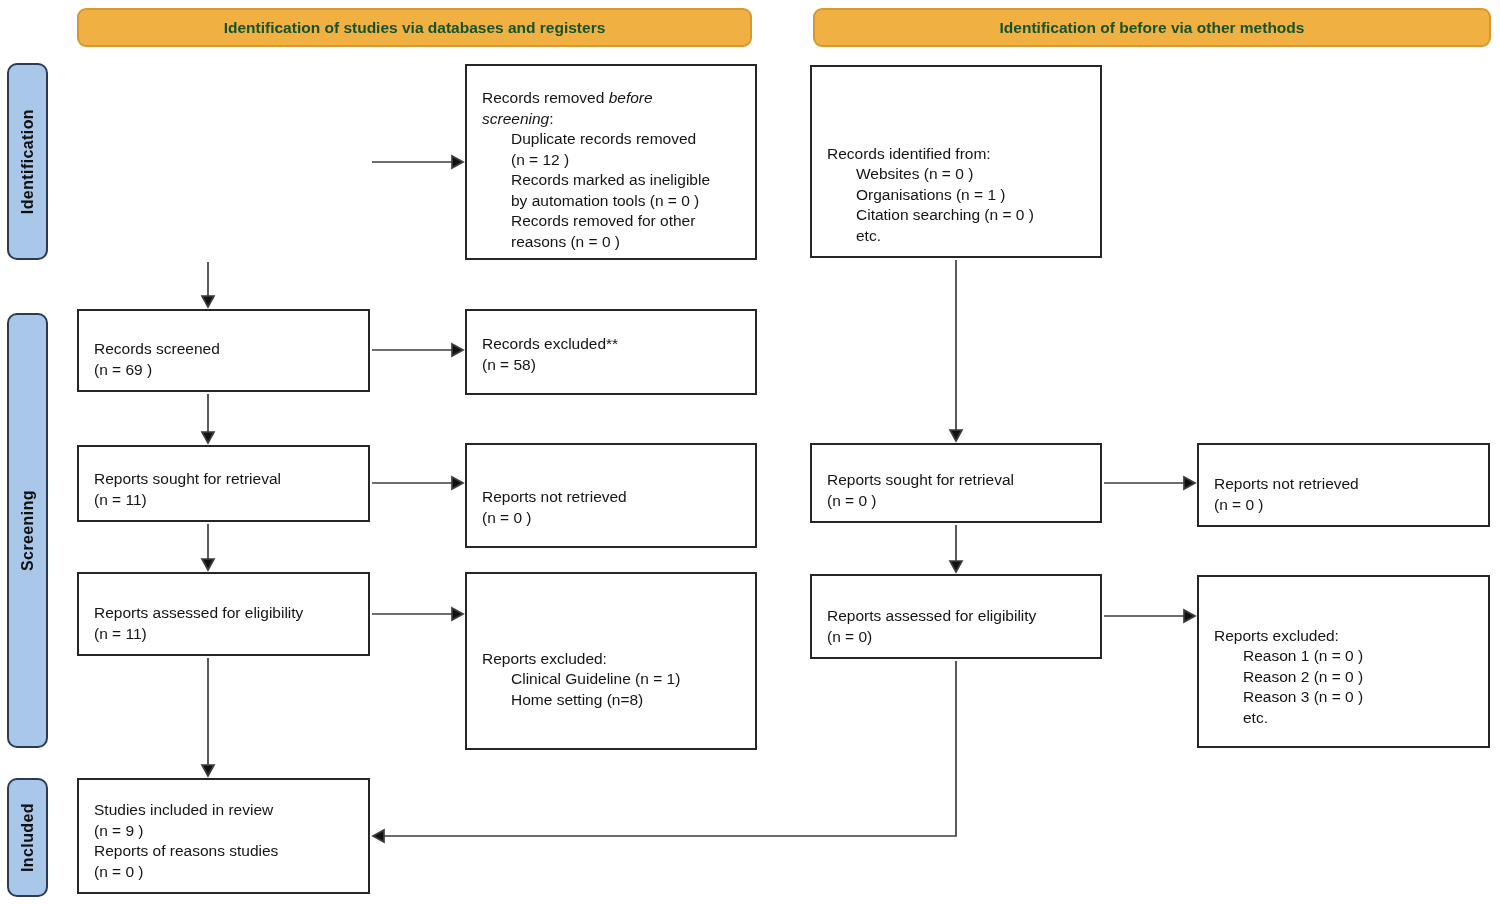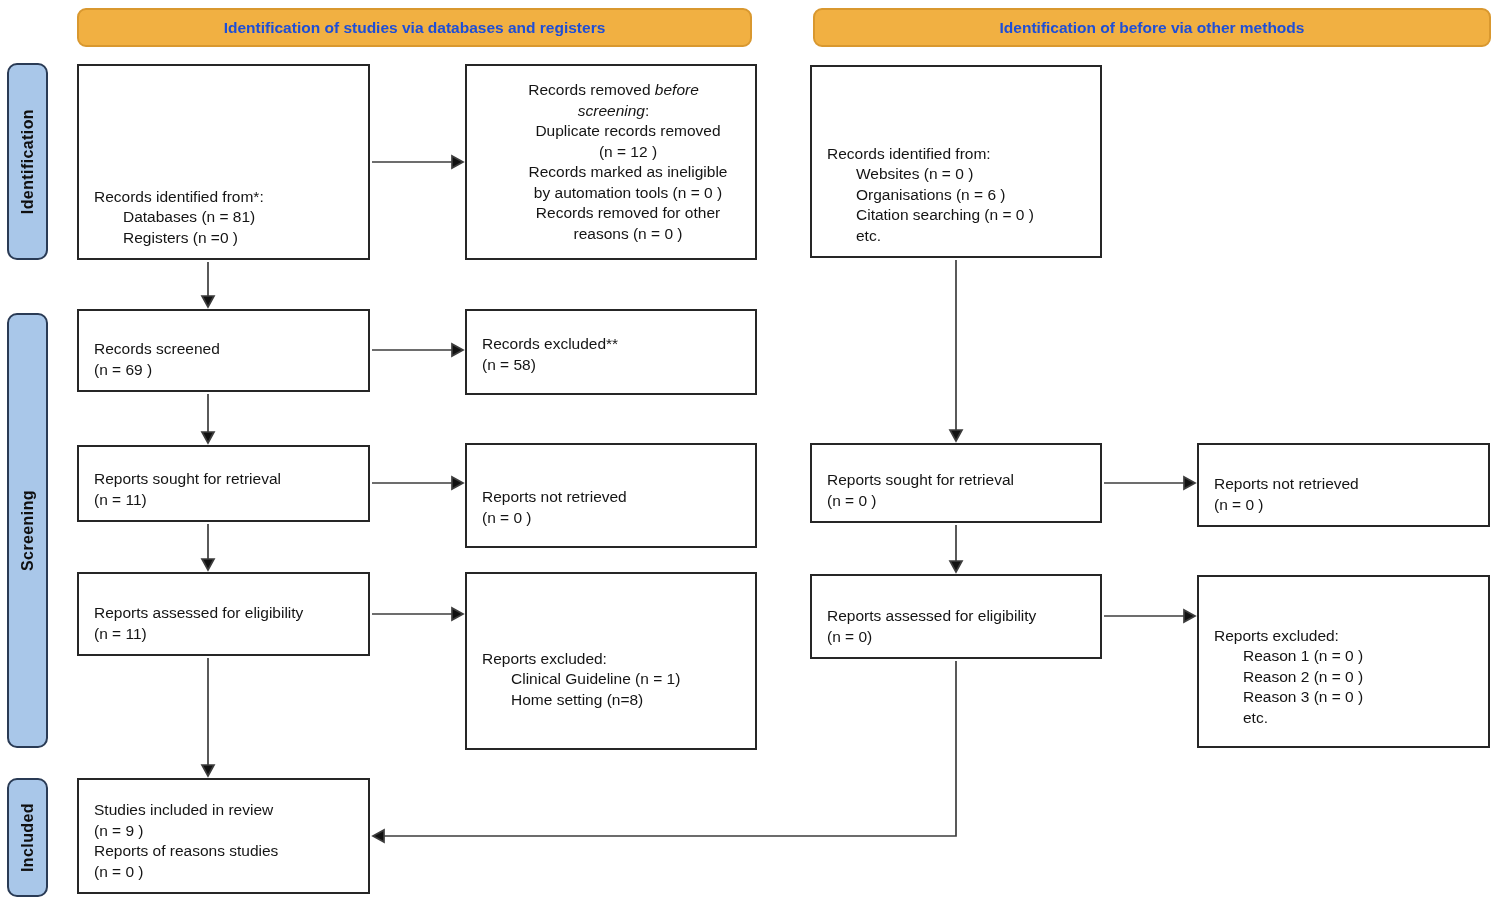--- a/index.html
+++ b/index.html
@@ -12,21 +12,21 @@
     overflow:hidden;
   }
   .banner{
     position:absolute;
     box-sizing:border-box;
     background:#F1B042;
     border:2px solid #D9982F;
     border-radius:9px;
     display:flex;align-items:center;justify-content:center;
     font-weight:bold;font-size:15.5px;
-    color:#1d4ed8;
+    color:#14532d;
   }
   .pill{
     position:absolute;
     box-sizing:border-box;
     background:#A9C7E9;
     border:2.5px solid #2A3B55;
     border-radius:10px;
     display:flex;align-items:center;justify-content:center;
   }
   .pill .vtext{
@@ -41,21 +41,21 @@
   .box{
     position:absolute;
     box-sizing:border-box;
     background:#ffffff;
     border:2px solid #262626;
     display:flex;flex-direction:column;justify-content:flex-end;
     padding:10px 10px 10px 15px;
     font-size:15.5px;
     line-height:20.5px;
   }
-  .box.top-align{justify-content:flex-start;padding-top:14px;align-items:center;}
+  .box.top-align{justify-content:flex-start;padding-top:22px;}
   .box.lift{padding-bottom:38px;}
   .box.lift-sm{padding-bottom:18px;}
   .line{white-space:normal;}
   .indent{margin-left:29px;}
   .it{font-style:italic;}
   .arrows{position:absolute;left:0;top:0;pointer-events:none;}
 </style>
 </head>
 <body>
 
@@ -129,41 +129,36 @@
   <div class="pill" style="left:7px;top:63px;width:41px;height:197px;">
     <span class="vtext">Identification</span>
   </div>
   <div class="pill" style="left:7px;top:313px;width:41px;height:435px;">
     <span class="vtext">Screening</span>
   </div>
   <div class="pill" style="left:7px;top:778px;width:41px;height:119px;">
     <span class="vtext">Included</span>
   </div>
 
-  <div class="box" style="left:77px;top:64px;width:293px;height:196px;">
-    <div class="line">Records identified from*:</div>
-    <div class="line indent">Databases (n = 81)</div>
-    <div class="line indent">Registers (n =0 )</div>
-  </div>
 
   <div class="box top-align" style="left:465px;top:64px;width:292px;height:196px;">
     <div class="line"><span>Records removed </span><span class="it">before</span></div>
     <div class="line"><span class="it">screening</span><span>:</span></div>
     <div class="line indent">Duplicate records removed</div>
     <div class="line indent">(n = 12 )</div>
     <div class="line indent">Records marked as ineligible</div>
     <div class="line indent">by automation tools (n = 0 )</div>
     <div class="line indent">Records removed for other</div>
     <div class="line indent">reasons (n = 0 )</div>
   </div>
 
   <div class="box" style="left:810px;top:65px;width:292px;height:193px;">
     <div class="line">Records identified from:</div>
     <div class="line indent">Websites (n = 0 )</div>
-    <div class="line indent">Organisations (n = 6 )</div>
+    <div class="line indent">Organisations (n = 1 )</div>
     <div class="line indent">Citation searching (n = 0 )</div>
     <div class="line indent">etc.</div>
   </div>
 
   <div class="box" style="left:77px;top:309px;width:293px;height:83px;">
     <div class="line">Records screened</div>
     <div class="line">(n = 69 )</div>
   </div>
 
   <div class="box lift-sm" style="left:465px;top:309px;width:292px;height:86px;">

